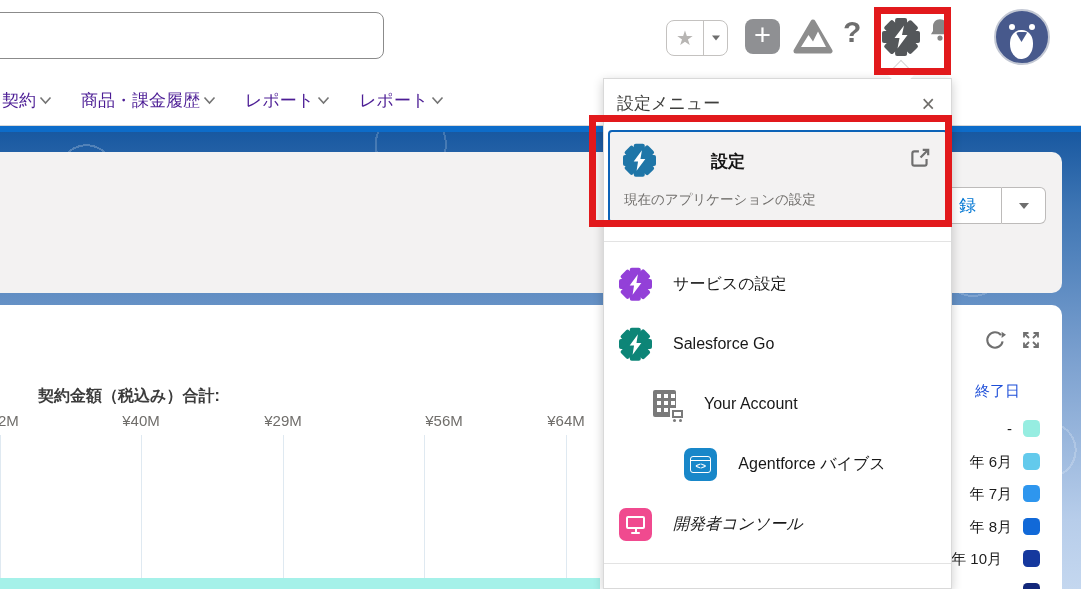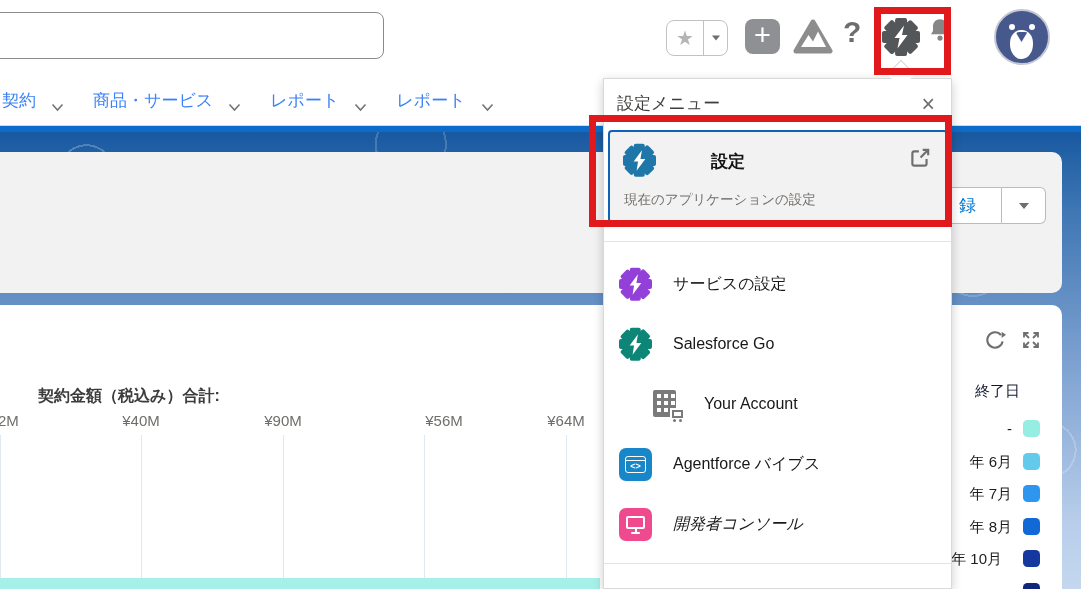--- a/index.html
+++ b/index.html
@@ -34,21 +34,21 @@
            background:#47598c; border:2.5px solid #c3c8d4; }
   .avatar .eye{ position:absolute; top:13px; width:6px; height:6px; border-radius:50%; background:#fff; }
   .avatar .muzzle{ position:absolute; left:14px; top:19px; width:23px; height:29px; background:#fff;
                    border-radius:11px 11px 11px 11px / 13px 13px 15px 15px; }
   .avatar .nose{ position:absolute; left:5.5px; top:2px; width:12px; height:10px; background:#47598c;
                  clip-path:polygon(0 0,100% 0,50% 100%); border-radius:3px; }
 
   
   .nav{ position:absolute; left:0; top:76px; width:1081px; height:50px; background:#fff;
         border-bottom:1px solid #d8d8d8; display:flex; align-items:center; z-index:2; }
-  .tab{ display:flex; align-items:flex-end; gap:15px; padding:0 27px 0 2px; font-size:17px; color:#3b82f6; }
+  .tab{ display:flex; align-items:center; gap:3px; padding:0 27px 0 2px; font-size:17px; color:#4c1d95; }
   .nav-right-caret{ position:absolute; left:956px; top:99px; }
   .pencil{ position:absolute; left:1035px; top:92px; }
 
   
   .banner{ position:absolute; left:0; top:126px; width:1081px; height:463px;
            background:linear-gradient(180deg,#15569f 0%,#3f76b4 18%,#7ba0cf 50%,#b7cdea 85%,#c4d7ef 100%); z-index:1; }
   .banner::after{ content:""; position:absolute; inset:0; opacity:.45;
      background:
        radial-gradient(circle at 8% 10%, transparent 0 26px, rgba(255,255,255,.5) 26px 28px, transparent 28px 60px),
        radial-gradient(circle at 38% 4%,  transparent 0 34px, rgba(255,255,255,.4) 34px 36px, transparent 36px 80px),
@@ -70,21 +70,21 @@
                 border-radius:0 6px 6px 0; display:flex; align-items:center; justify-content:center; }
 
   
   .chartcard{ position:absolute; left:-16px; top:305px; width:1078px; height:290px; background:#fff;
               border-radius:0 10px 0 0; z-index:2; }
   .icon20{ position:absolute; }
   .charttitle{ position:absolute; left:54px; top:81px; font-size:16px; font-weight:600; color:#3c3c3c; }
   .tick{ position:absolute; top:107px; width:90px; text-align:center; font-size:15px; color:#706e6b; }
   .gridline{ position:absolute; top:130px; width:1px; height:144px; background:#dfe9f1; }
   .cyanbar{ position:absolute; left:0; top:273px; width:616px; height:17px; }
-  .legendtitle{ position:absolute; left:991px; top:77px; width:56px; font-size:15px; color:#0f172a; }
+  .legendtitle{ position:absolute; left:991px; top:77px; width:56px; font-size:15px; color:#1d4ed8; }
   .lg-label{ position:absolute; width:110px; text-align:right; font-size:15px; color:#1c1c1c; line-height:17px; }
   .lg-swatch{ position:absolute; width:17px; height:17px; border-radius:4.5px; }
 
   
   .menu{ position:absolute; left:603px; top:78px; width:349px; height:511px; background:#fff;
          border:1px solid #d9d9d9; box-shadow:0 3px 10px rgba(0,0,0,.2); z-index:5; }
   .menu-head{ display:flex; justify-content:space-between; align-items:center; padding:13px 16px 0 13px; }
   .menu-title{ font-size:17px; color:#3e3e3c; }
   .menu-close{ font-size:23px; color:#706e6b; line-height:20px; }
   .setupcard{ position:absolute; left:4px; top:51px; width:340px; height:93px; background:#f3f2f2;
@@ -176,21 +176,21 @@
   </div>
 
   <div class="nav">
     <div class="tab">
       <span>契約</span>
       <svg width="13" height="9" viewBox="0 0 13 9">
         <polyline points="1.5,1.5 6.5,7 11.5,1.5" fill="none" stroke="#747474" stroke-width="1.6"></polyline>
         </svg>
     </div>
     <div class="tab">
-      <span>商品・サービス</span>
+      <span>商品・課金履歴</span>
       <svg width="13" height="9" viewBox="0 0 13 9">
         <polyline points="1.5,1.5 6.5,7 11.5,1.5" fill="none" stroke="#747474" stroke-width="1.6"></polyline>
         </svg>
     </div>
     <div class="tab">
       <span>レポート</span>
       <svg width="13" height="9" viewBox="0 0 13 9">
         <polyline points="1.5,1.5 6.5,7 11.5,1.5" fill="none" stroke="#747474" stroke-width="1.6"></polyline>
         </svg>
     </div>
@@ -228,21 +228,21 @@
         <path d="M13 9 L18 4 M13.5 4 H18 V8.5"></path>
         <path d="M9 13 L4 18 M4 13.5 V18 H8.5"></path>
         <path d="M13 13 L18 18 M13.5 18 H18 V13.5"></path>
       </g>
     </svg>
 
     <div class="charttitle">契約金額（税込み）合計:</div>
 
     <div class="tick" style="left:-29px;">¥32M</div>
     <div class="tick" style="left:112px;">¥40M</div>
-    <div class="tick" style="left:254px;">¥90M</div>
+    <div class="tick" style="left:254px;">¥29M</div>
     <div class="tick" style="left:415px;">¥56M</div>
     <div class="tick" style="left:537px;">¥64M</div>
 
     <div class="gridline" style="left:16px;"></div>
     <div class="gridline" style="left:157px;"></div>
     <div class="gridline" style="left:299px;"></div>
     <div class="gridline" style="left:440px;"></div>
     <div class="gridline" style="left:582px;"></div>
 
     <div class="cyanbar" style="background: rgb(165, 241, 233);"></div>
@@ -329,21 +329,21 @@
     <div class="mitem" style="top:295px;padding-left:46px;">
       <div class="building">
         <div class="bd"></div>
           <div class="win"></div>
           <div class="cart"></div>
           <div class="wheels"></div>
       </div>
       <span>Your Account</span>
     </div>
 
-    <div class="mitem" style="top:355px;">
+    <div class="mitem" style="top:355px;justify-content:center;">
       <div class="sqicon" style="background: rgb(24, 135, 201);">
         <div class="afwin"></div>
       </div>
       <span>Agentforce バイブス</span>
     </div>
 
     <div class="mitem" style="top:415px;font-style:italic;">
       <div class="sqicon" style="background: rgb(240, 74, 143);">
         <div class="monitor"></div>
       </div>

